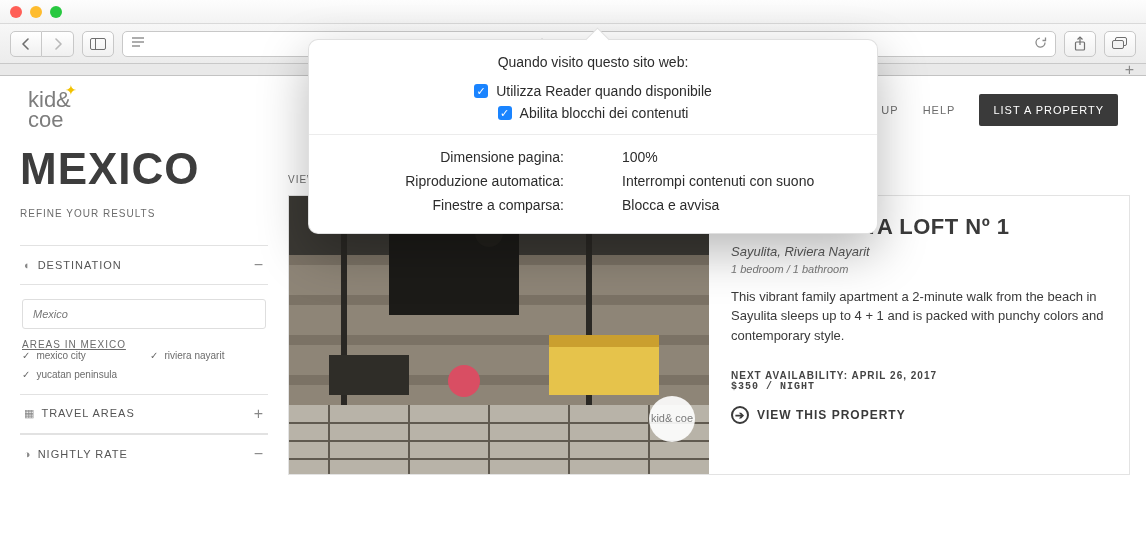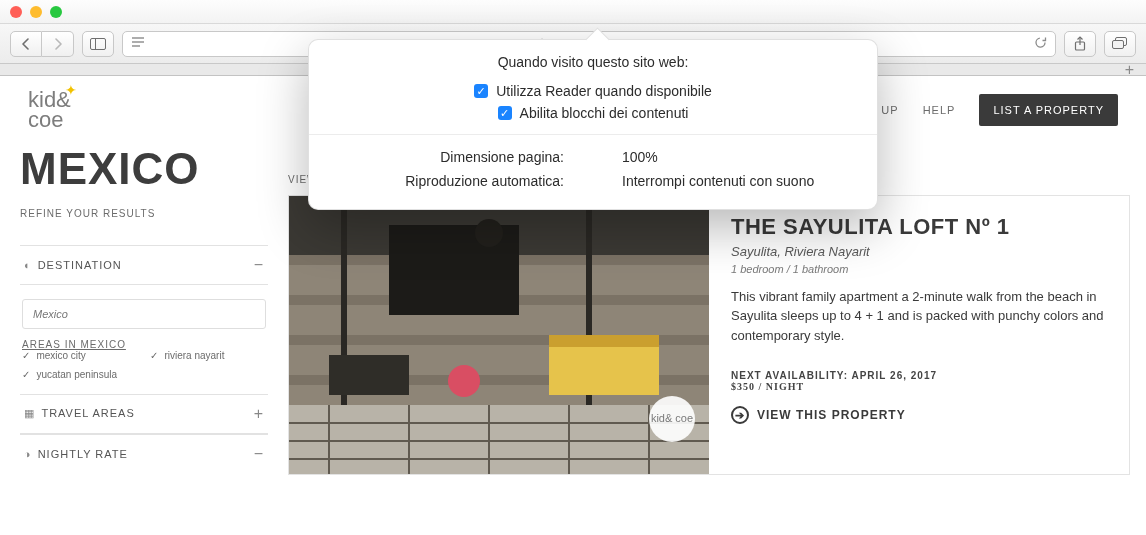--- a/index.html
+++ b/index.html
@@ -49,21 +49,21 @@
 .card{border:1px solid #e3e3e3;display:flex;height:280px;overflow:hidden;}
 .photo{width:420px;background:#555;position:relative;}
 .photo svg{width:100%;height:100%;display:block;}
 .photo .stamp{position:absolute;right:14px;bottom:32px;width:46px;height:46px;border-radius:50%;background:rgba(255,255,255,0.9);display:flex;align-items:center;justify-content:center;font-family:Georgia,serif;font-size:11px;color:#7a7a7a;text-align:center;line-height:0.95;}
 .info{flex:1;padding:18px 22px;font-family:Georgia,"Times New Roman",serif;color:#3a3a3a;}
 .info h2{font-size:22px;font-family:-apple-system,Arial,sans-serif;font-weight:800;letter-spacing:0.5px;margin-bottom:4px;}
 .info .loc{font-style:italic;font-size:13px;color:#5a5a5a;margin-bottom:4px;}
 .info .meta{font-style:italic;font-size:11px;color:#7a7a7a;margin-bottom:12px;}
 .info .desc{font-size:13px;line-height:1.5;margin-bottom:25px;}
 .info .avail{font-family:-apple-system,Arial,sans-serif;font-size:10px;letter-spacing:1px;font-weight:700;color:#444;}
-.info .price{font-family:Liberation Serif, serif;font-size:10px;letter-spacing:1px;font-weight:700;color:#444;margin-bottom:14px;}
+.info .price{font-family:Liberation Mono, monospace;font-size:10px;letter-spacing:1px;font-weight:700;color:#444;margin-bottom:14px;}
 .info .view{display:flex;align-items:center;gap:8px;font-family:-apple-system,Arial,sans-serif;font-size:12px;font-weight:800;letter-spacing:1px;color:#3a3a3a;}
 .info .view .arrow{width:18px;height:18px;border:2px solid #3a3a3a;border-radius:50%;display:flex;align-items:center;justify-content:center;font-size:11px;}
 
 
 .popover{position:absolute;top:39px;left:308px;width:570px;background:#fff;border:1px solid rgba(0,0,0,0.12);border-radius:10px;box-shadow:0 18px 50px rgba(0,0,0,0.28);padding:14px 0 16px 0;font-size:14px;color:#2c2c2c;}
 .popover::before{content:"";position:absolute;top:-9px;left:280px;width:16px;height:16px;background:#fff;border-left:1px solid rgba(0,0,0,0.12);border-top:1px solid rgba(0,0,0,0.12);transform:rotate(45deg);}
 .popover .title{text-align:center;margin-bottom:10px;}
 .popover .row{display:flex;padding:4px 0;}
 .popover .row .l{width:265px;text-align:right;padding-right:10px;color:#2c2c2c;}
 .popover .row .v{flex:1;text-align:left;margin-left:48px;}
@@ -267,13 +267,17 @@
   </div>
   <div class="divider"></div>
   <div class="row">
     <div class="l">Dimensione pagina:</div>
     <div class="v">100%</div>
   </div>
   <div class="row">
     <div class="l">Riproduzione automatica:</div>
     <div class="v">Interrompi contenuti con suono</div>
   </div>
+  <div class="row">
+    <div class="l">Finestre a comparsa:</div>
+    <div class="v">Blocca e avvisa</div>
+  </div>
 </div>
 
 </body></html>

